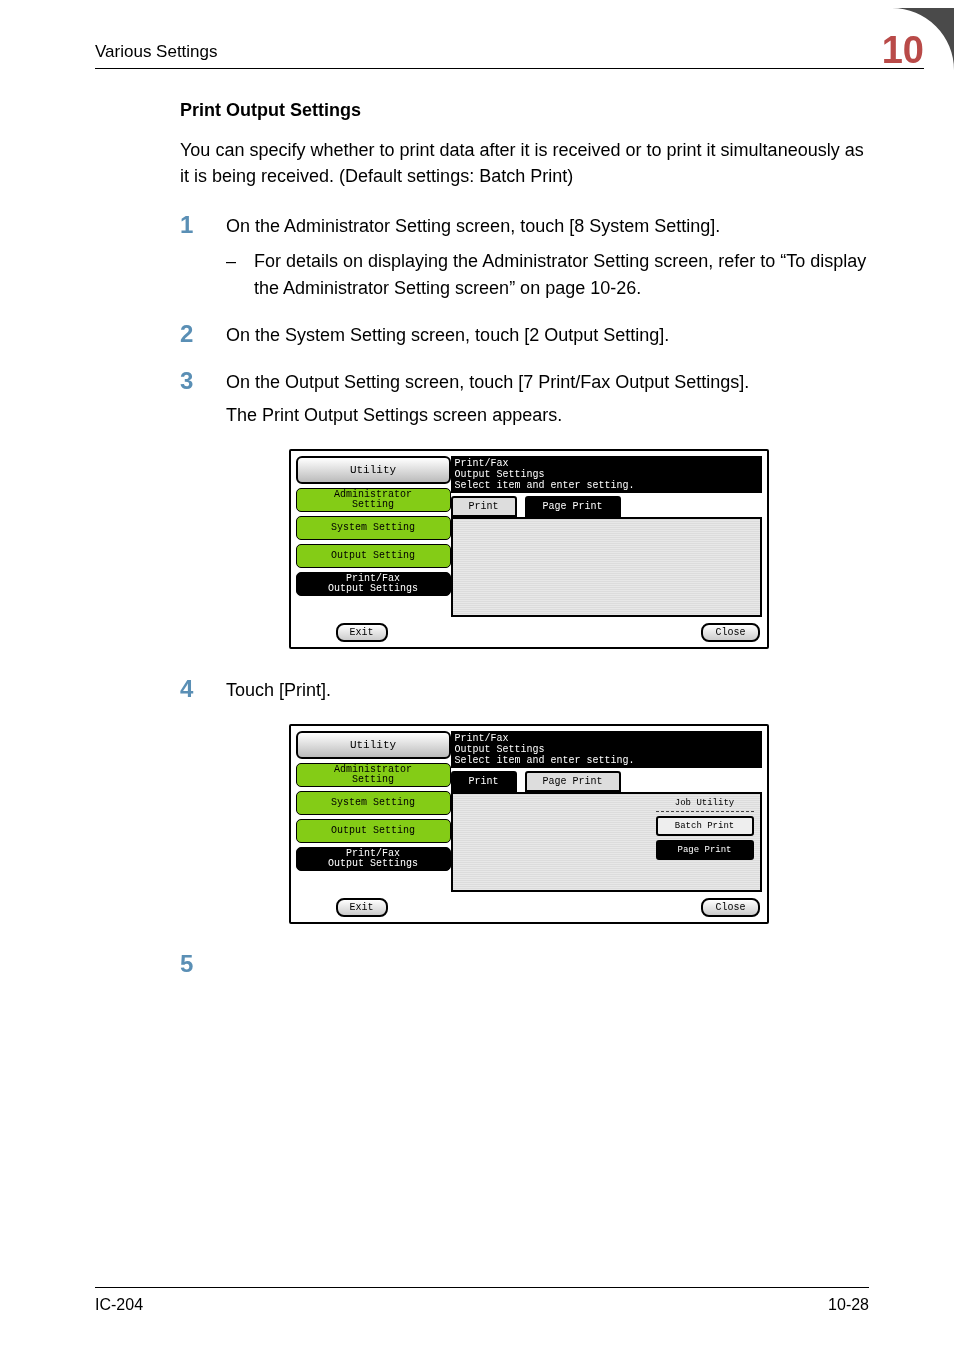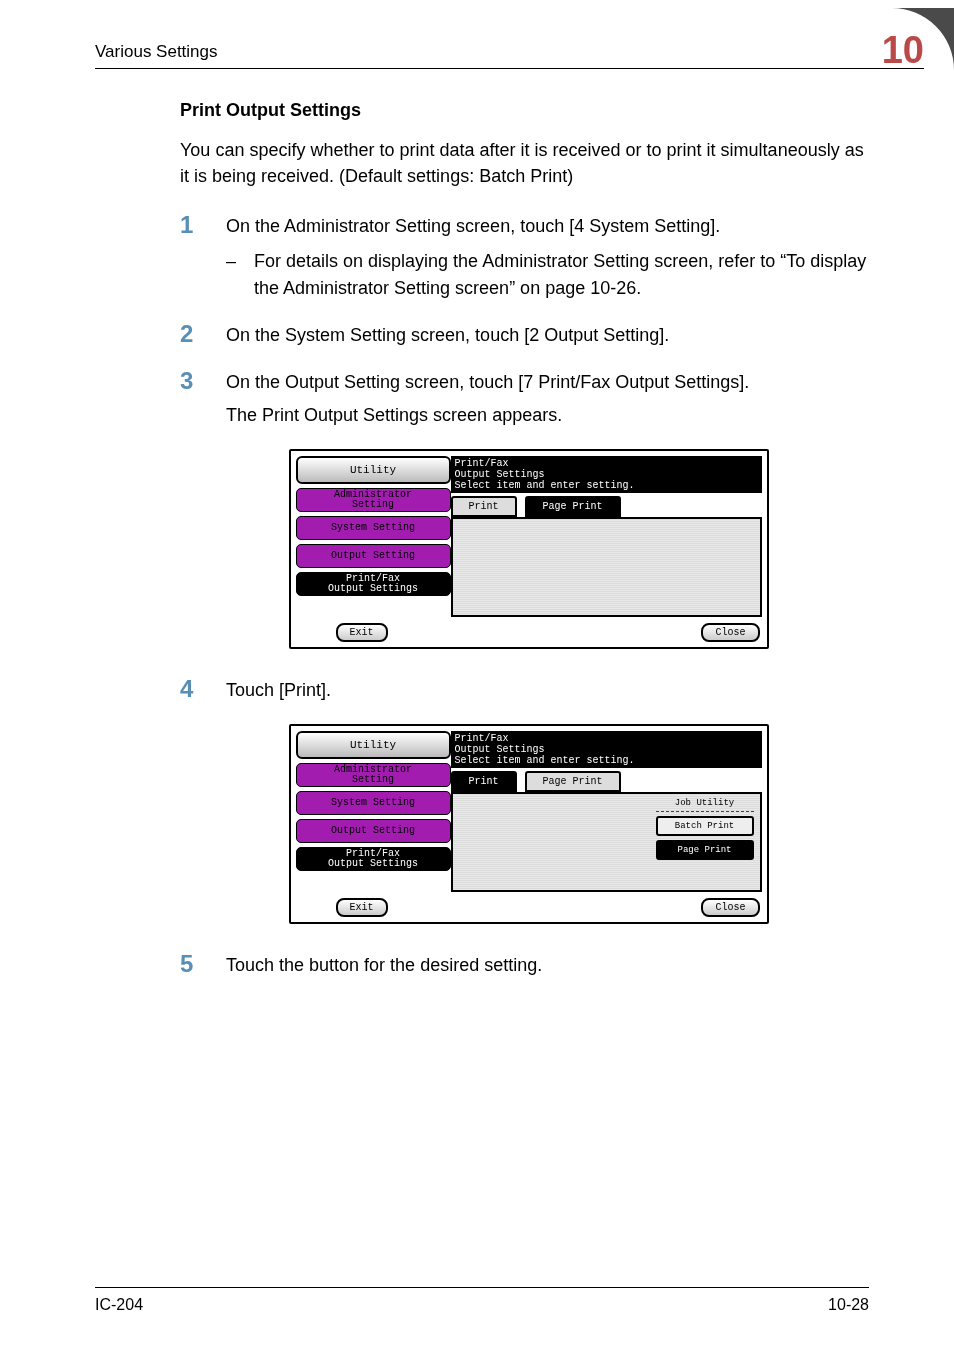--- a/index.html
+++ b/index.html
@@ -19,21 +19,21 @@
 .sub-list{list-style:none;padding:0;margin:8px 0 0 0}
 .sub-list li{display:flex}
 .sub-dash{flex:0 0 28px}
 .sub-text{flex:1}
 .screenshot-wrap{display:flex;justify-content:center;margin:4px 0 28px 0}
 .screenshot{width:480px;border:2px solid #000;border-radius:2px;background:#fff;box-sizing:border-box;padding:5px;position:relative;font-family:"Courier New",monospace}
 .scr-row{display:flex;align-items:flex-start}
 .scr-left{flex:0 0 155px}
 .scr-right{flex:1;position:relative}
 .scr-utility{border:2px solid #000;border-radius:6px;height:24px;background:linear-gradient(#fff,#bbb);display:flex;align-items:center;justify-content:center;font-size:11px;margin-bottom:4px}
-.crumb{border:1px solid #000;border-radius:5px;height:22px;display:flex;align-items:center;justify-content:center;font-size:10px;margin-bottom:4px;background:#a21caf;line-height:1.05;text-align:center}
+.crumb{border:1px solid #000;border-radius:5px;height:22px;display:flex;align-items:center;justify-content:center;font-size:10px;margin-bottom:4px;background:#84cc16;line-height:1.05;text-align:center}
 .crumb.sel{background:#000;color:#fff}
 .scr-title{font-size:10px;color:#fff;background:#000;padding:2px 4px;line-height:1.1}
 .scr-title .line1{display:block}
 .scr-tab-row{display:flex;gap:8px;margin-top:3px}
 .scr-tab{border:2px solid #000;border-radius:3px 3px 0 0;padding:3px 16px;font-size:10px;background:#ddd}
 .scr-tab.sel{background:#000;color:#fff}
 .scr-main{border:2px solid #000;height:96px;background:repeating-linear-gradient(0deg,#e8e8e8,#e8e8e8 1px,#dcdcdc 1px,#dcdcdc 2px);position:relative}
 .scr-side-panel{position:absolute;right:6px;top:4px;width:98px}
 .job-setting{font-size:9px;text-align:center;border-bottom:1px dashed #444;padding-bottom:3px;margin-bottom:4px}
 .opt-btn{border:2px solid #000;border-radius:3px;font-size:9px;text-align:center;padding:3px 2px;margin-bottom:4px;background:#eee}
@@ -59,21 +59,21 @@
 
 <div class="content">
   <p class="h-section">Print Output Settings</p>
   <p class="bodytext">You can specify whether to print data after it is received or to print it simultaneously as it is being received. (Default settings: Batch Print)</p>
 
   <ol class="steps">
 
     <li class="step">
       <div class="step-num">1</div>
       <div class="step-body">
-        <span>On the Administrator Setting screen, touch [4 System Setting].</span>
+        <span>On the Administrator Setting screen, touch [8 System Setting].</span>
         <ul class="sub-list">
           <li>
             <span class="sub-dash">–</span>
             <span class="sub-text">For details on displaying the Administrator Setting screen, refer to “To display the Administrator Setting screen” on page 10-26.</span>
           </li>
         </ul>
       </div>
     </li>
 
     <li class="step">
@@ -170,21 +170,20 @@
         <div class="scr-close">Close</div>
       </div>
     </div>
   </div>
 
   <ol class="steps">
 
     <li class="step">
       <div class="step-num">5</div>
       <div class="step-body">
-        <span>Touch the button for the desired setting.</span>
       </div>
     </li>
   </ol>
 
 </div>
 
 <div class="footer-bar">
   <span>IC-204</span>
   <span>10-28</span>
 </div>

